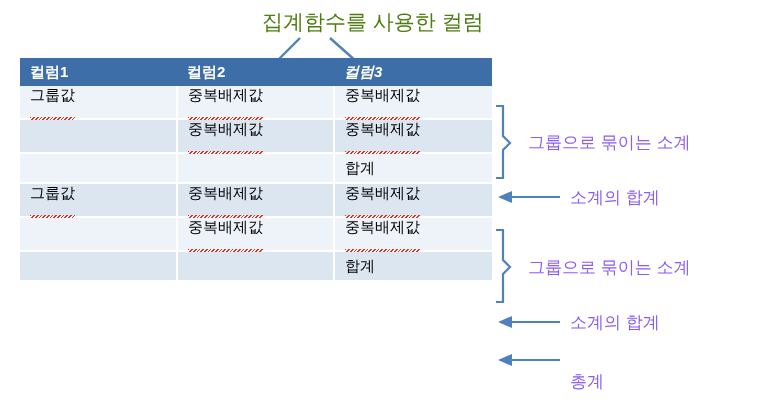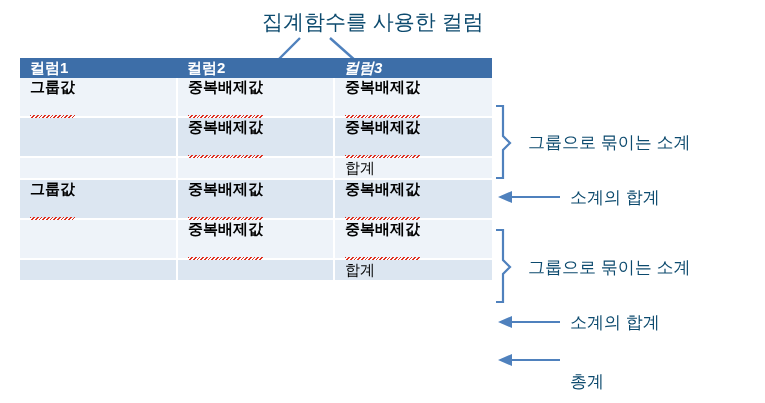--- a/index.html
+++ b/index.html
@@ -14,35 +14,35 @@
     font-family: "Liberation Sans", sans-serif;
     overflow: hidden;
   }
 
   
   #title {
     position: absolute;
     left: 262px;
     top: 8px;
     font-size: 21px;
-    color: #0c4a6e;
+    color: #4d7c0f;
     white-space: nowrap;
   }
 
   
   #table {
     position: absolute;
     left: 20px;
     top: 58px;
     width: 472px;
     border-collapse: collapse;
     table-layout: fixed;
   }
   #table td, #table th {
-    height: 20px;
+    height: 28px;
     padding: 0 10px;
     font-size: 15px;
     vertical-align: middle;
     border: none;
   }
   #table col.c1 { width: 157px; }
   #table col.c2 { width: 157px; }
   #table col.c3 { width: 158px; }
 
   .hdr {
@@ -61,41 +61,40 @@
   #table td {
     border-right: 2px solid #ffffff;
     border-bottom: 2px solid #ffffff;
   }
   #table td:last-child { border-right: none; }
 
   
   .sq {
     position: relative;
     display: inline-block;
-    padding-bottom: 19px;
-    font-weight: bold;
+    padding-bottom: 13px;
   }
   .sq::after {
     content: "";
     position: absolute;
     left: 0;
     right: 0;
     bottom: -2px;
     height: 3px;
     background-image:
       repeating-linear-gradient(135deg,
         #e03020 0px, #e03020 1.2px,
         rgba(0,0,0,0) 1.2px, rgba(0,0,0,0) 2.6px);
   }
 
   
   .anno {
     position: absolute;
     font-size: 17px;
-    color: #0c4a6e;
+    color: #8b5cf6;
     white-space: nowrap;
   }
 
   
   #overlay {
     position: absolute;
     left: 0; top: 0;
     width: 765px; height: 403px;
     pointer-events: none;
   }

